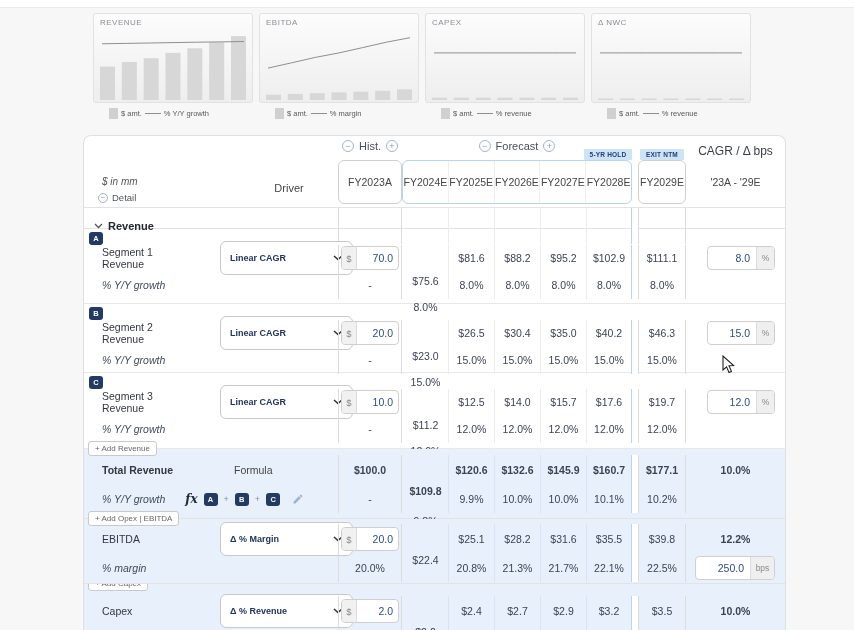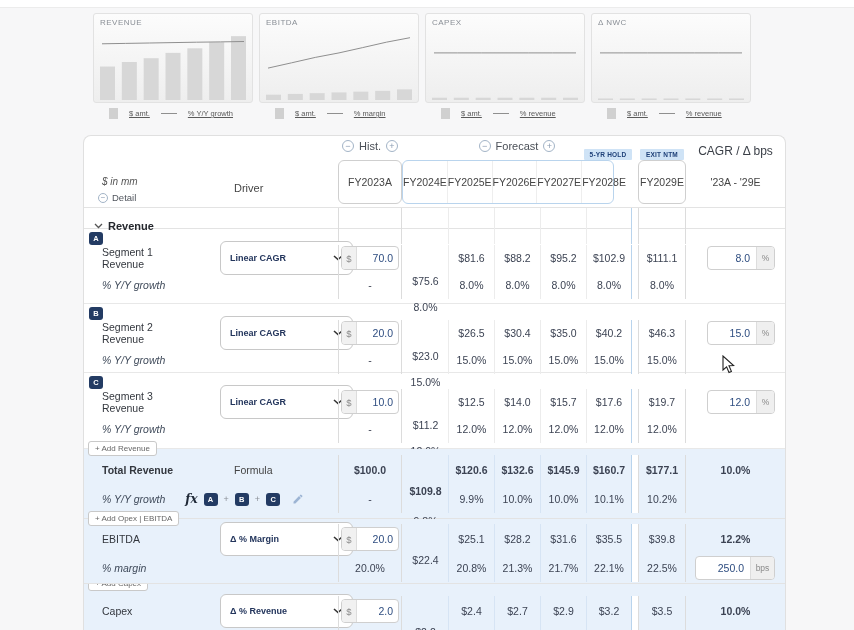--- a/index.html
+++ b/index.html
@@ -7,22 +7,22 @@
     font-family:"Liberation Sans", sans-serif; }
   .topstrip { height:8px; background:#ffffff; border-bottom:1px solid #ececec; }
 
   
   .charts { display:flex; gap:6px; margin:5px 0 0 93px; }
   .chart-widget { width:160px; }
   .chart-card { position:relative; width:160px; height:90px; border:1px solid #e2e2e2;
     border-radius:3px; background:linear-gradient(#fcfcfc,#eeeeee); overflow:hidden; }
   .chart-title { position:absolute; top:4px; left:6px; font-size:8px; letter-spacing:.5px;
     color:#8a8f96; z-index:2; }
-  .chart-legend { display:flex; align-items:center; gap:11px; margin-top:5px; padding-left:16px;
-    font-size:7.5px; color:#5a5a5a;text-decoration:underline; }
+  .chart-legend { display:flex; align-items:center; gap:3px; margin-top:5px; padding-left:16px;
+    font-size:7.5px; color:#5a5a5a; }
   .leg-sq { width:9px; height:11px; background:#d0d0d0; display:inline-block; }
   .leg-line { width:16px; height:1px; background:#8f8f8f; display:inline-block; }
 
   
   .sheet { position:relative; width:703px; margin:16px 0 0 83px; background:#fff;
     border:1px solid #e0e0e0; border-bottom:none; border-radius:8px 8px 0 0; }
   .band { display:grid; grid-template-columns:254px 64px 46px 46px 46px 46px 46px 6px 48px 99px;
     position:relative; --gline:#dcdcdc; --bline:#b9d4ed; --iline:#ececec; }
   .band.blue { background:#e8f1fb; --iline:#d6e4f4; }
   .cell { display:flex; align-items:center; justify-content:center; font-size:10.5px; color:#3c4353; }
@@ -51,21 +51,21 @@
     color:#454545; border-left:1px solid #eee; }
   .fbox .fcol:first-child { border-left:none; }
   .cagr-head { position:absolute; top:8px; left:602px; width:99px; text-align:center;
     font-size:12px; color:#3a3f47; }
   .cagr-range { position:absolute; top:24px; left:602px; width:99px; height:44px; display:flex;
     align-items:center; justify-content:center; font-size:10.5px; color:#454545; }
   .unit { position:absolute; left:18px; top:40px; font-style:italic; font-size:10px; color:#555; }
   .detail-toggle { position:absolute; left:14px; top:56px; display:flex; align-items:center;
     gap:4px; font-size:9.5px; color:#50555d; }
   .detail-toggle .circ { width:10px; height:10px; font-size:8px; }
-  .driver-head { position:absolute; left:150px; top:46px; width:110px; text-align:left;
+  .driver-head { position:absolute; left:150px; top:46px; width:110px; text-align:center;
     font-size:11px; color:#454545; }
 
   
   .secrow { height:21px; border-bottom:1px solid #e3e3e3; }
   .secrow .cl { justify-content:flex-start; padding-left:10px; gap:5px; font-weight:700;
     font-size:11px; color:#25282e; }
 
   
   .seg { height:75px; border-bottom:1px solid #e8e8e8; padding-top:16px;
     grid-template-rows:26px 28px; }
@@ -225,21 +225,21 @@
     <div class="toggle-head" style="left:318px;width:230px;">
       <span class="circ">−</span>
       <span>Forecast</span>
       <span class="circ">+</span>
     </div>
     <div class="mini-badge" style="left:500px;width:48px;">5-YR HOLD</div>
     <div class="mini-badge" style="left:556px;width:44px;">EXIT NTM</div>
     <div class="cagr-head">CAGR / Δ bps</div>
 
     <div class="hbox" style="left:254px;width:64px;">FY2023A</div>
-    <div class="fbox" style="left:318px;width:212px;">
+    <div class="fbox" style="left:318px;width:230px;">
       <div class="fcol">FY2024E</div>
       <div class="fcol">FY2025E</div>
       <div class="fcol">FY2026E</div>
       <div class="fcol">FY2027E</div>
       <div class="fcol">FY2028E</div>
     </div>
     <div class="hbox" style="left:554px;width:48px;">FY2029E</div>
     <div class="cagr-range">'23A - '29E</div>
 
     <div class="unit">$ in mm</div>

